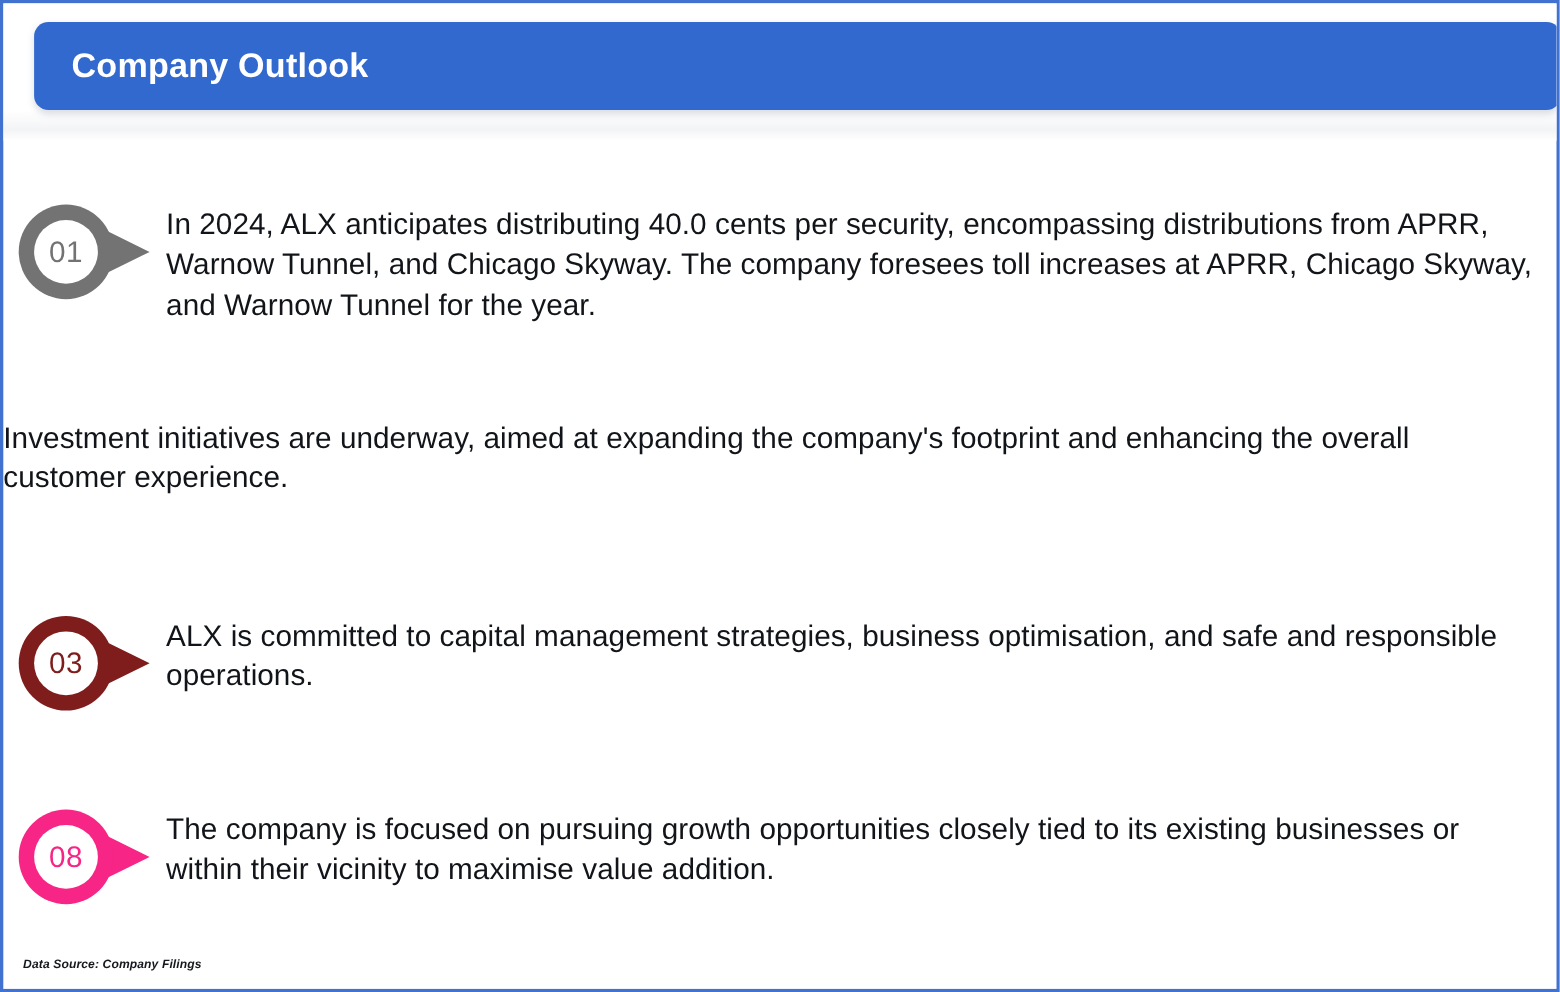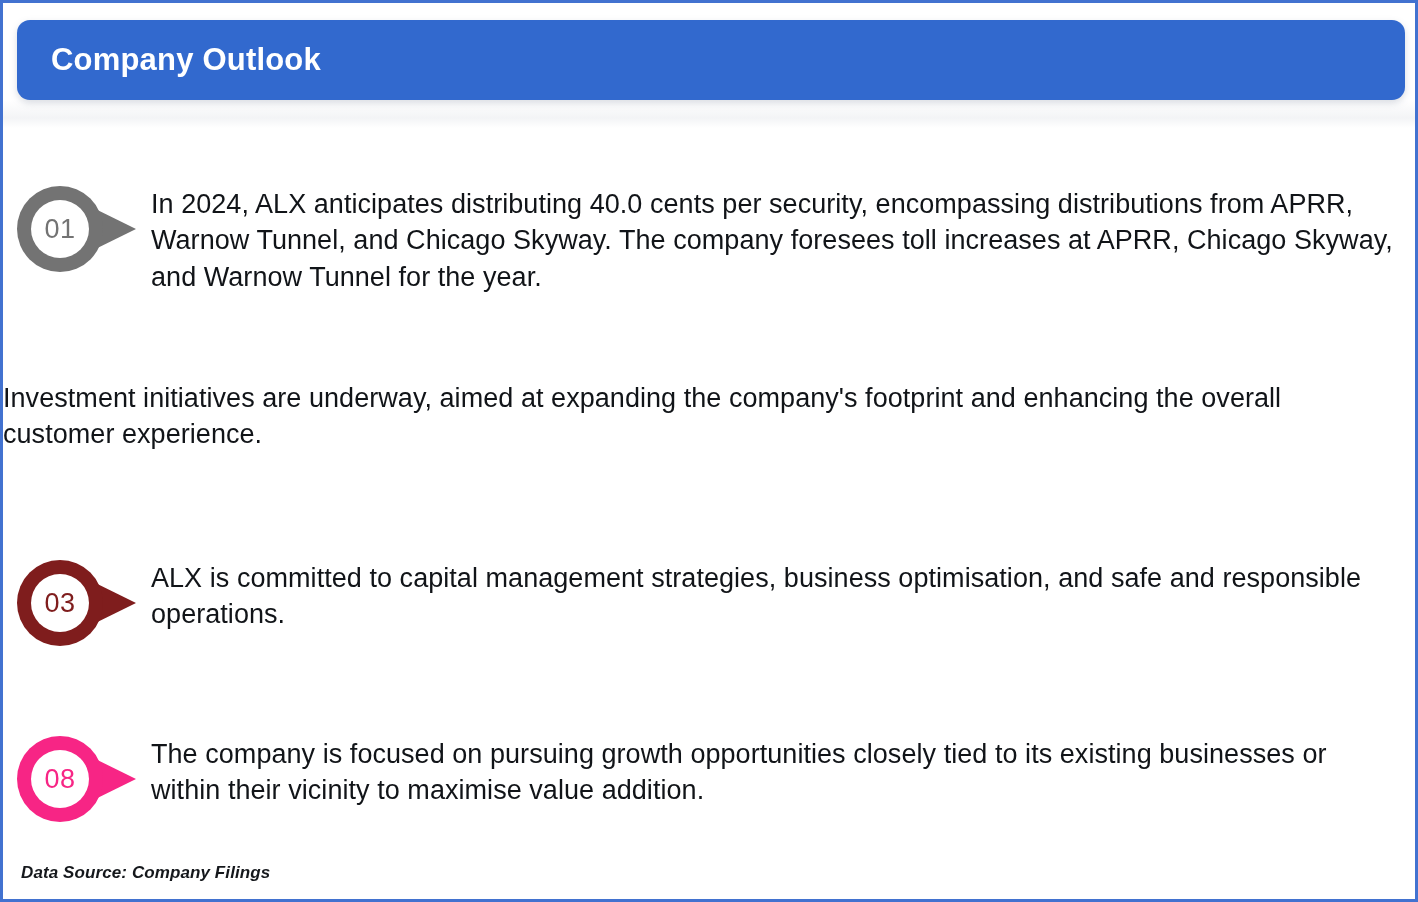--- a/index.html
+++ b/index.html
@@ -26,21 +26,21 @@
   .header-wrap {
     position: absolute;
     left: 0;
     top: 0;
     width: 1418px;
     height: 125px;
     background: linear-gradient(to bottom, #ffffff 0%, #ffffff 78%, #f3f4f6 92%, #ffffff 100%);
   }
   .header-bar {
     position: absolute;
-    left: 14px;
+    left: 28px;
     top: 17px;
     width: 1388px;
     height: 80px;
     background: #3269ce;
     border-radius: 13px;
     box-shadow: 0 3px 7px rgba(120,130,150,0.28);
     display: flex;
     align-items: center;
   }
   .header-title {
@@ -128,21 +128,21 @@
     font-size: 27px;
     line-height: 1.35;
     letter-spacing: 0.05px;
   }
 
   
   .footer {
     position: absolute;
     left: 18px;
     bottom: 16px;
-    font-size: 17px;
+    font-size: 11px;
     font-weight: bold;
     font-style: italic;
     color: #15181c;
     letter-spacing: 0.1px;
   }
 </style>
 </head>
 <body>
 
 <div class="slide" style="border-color: rgb(66, 114, 208);">

